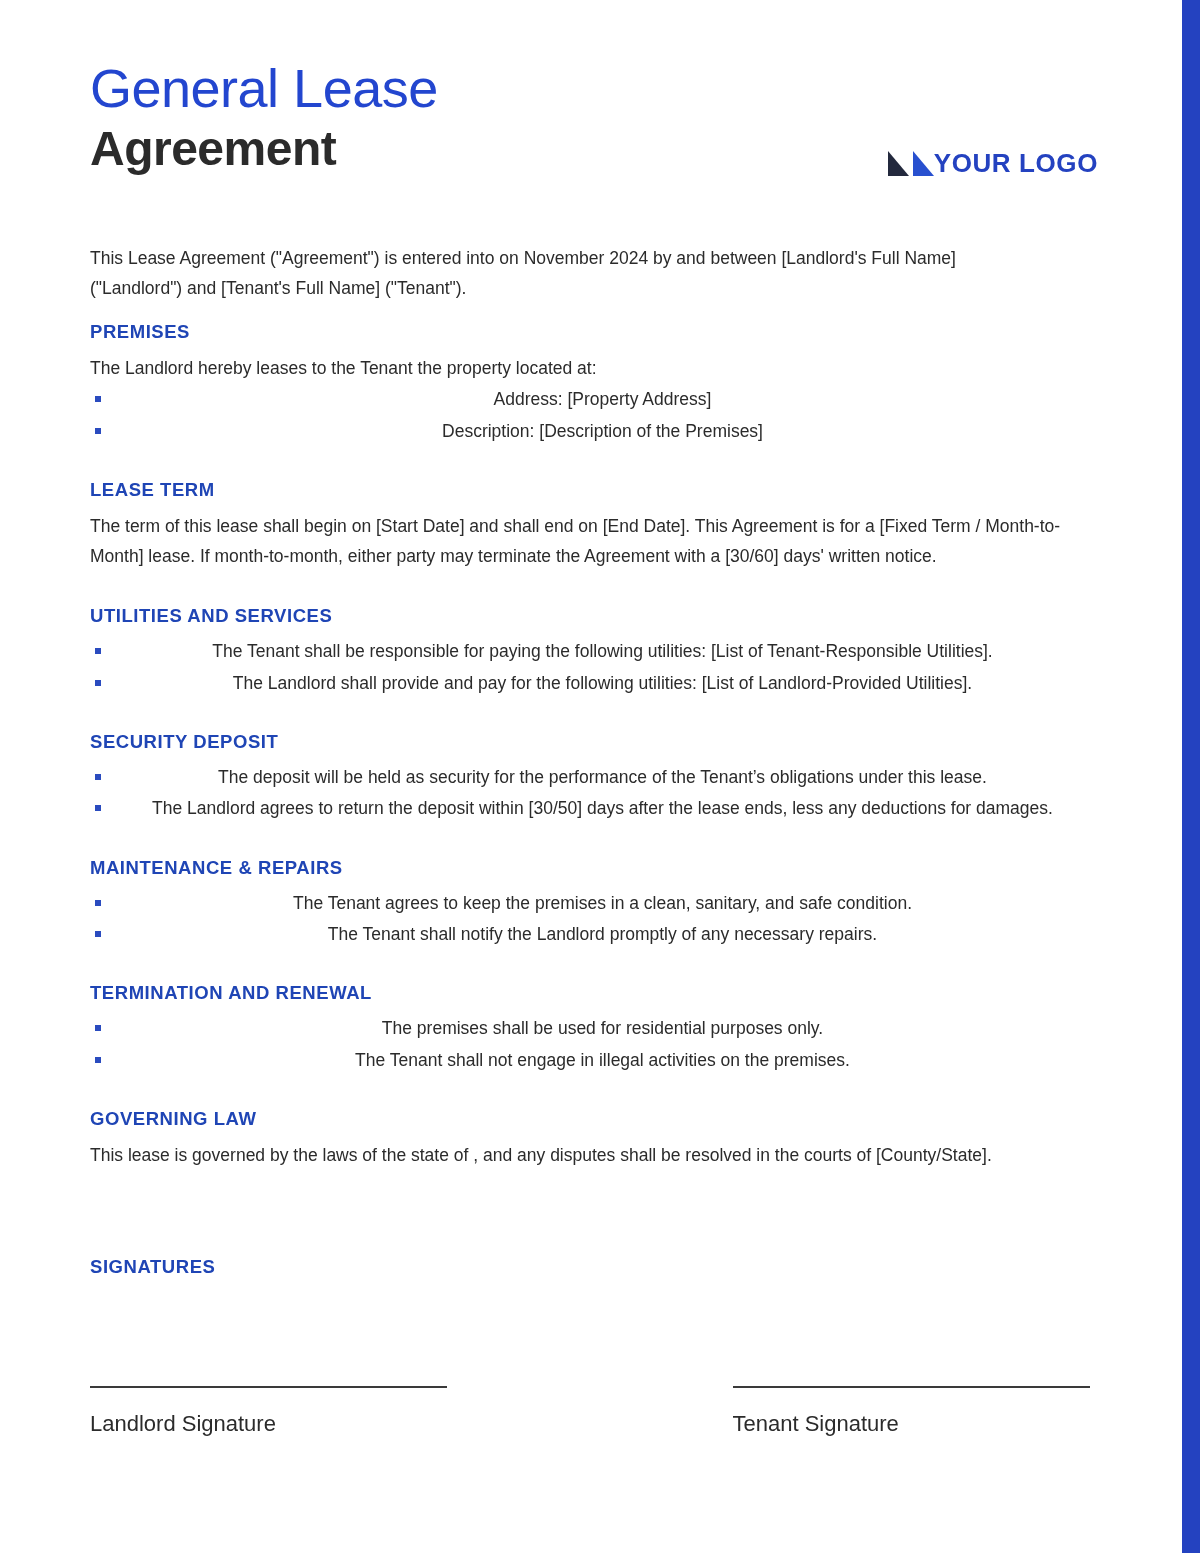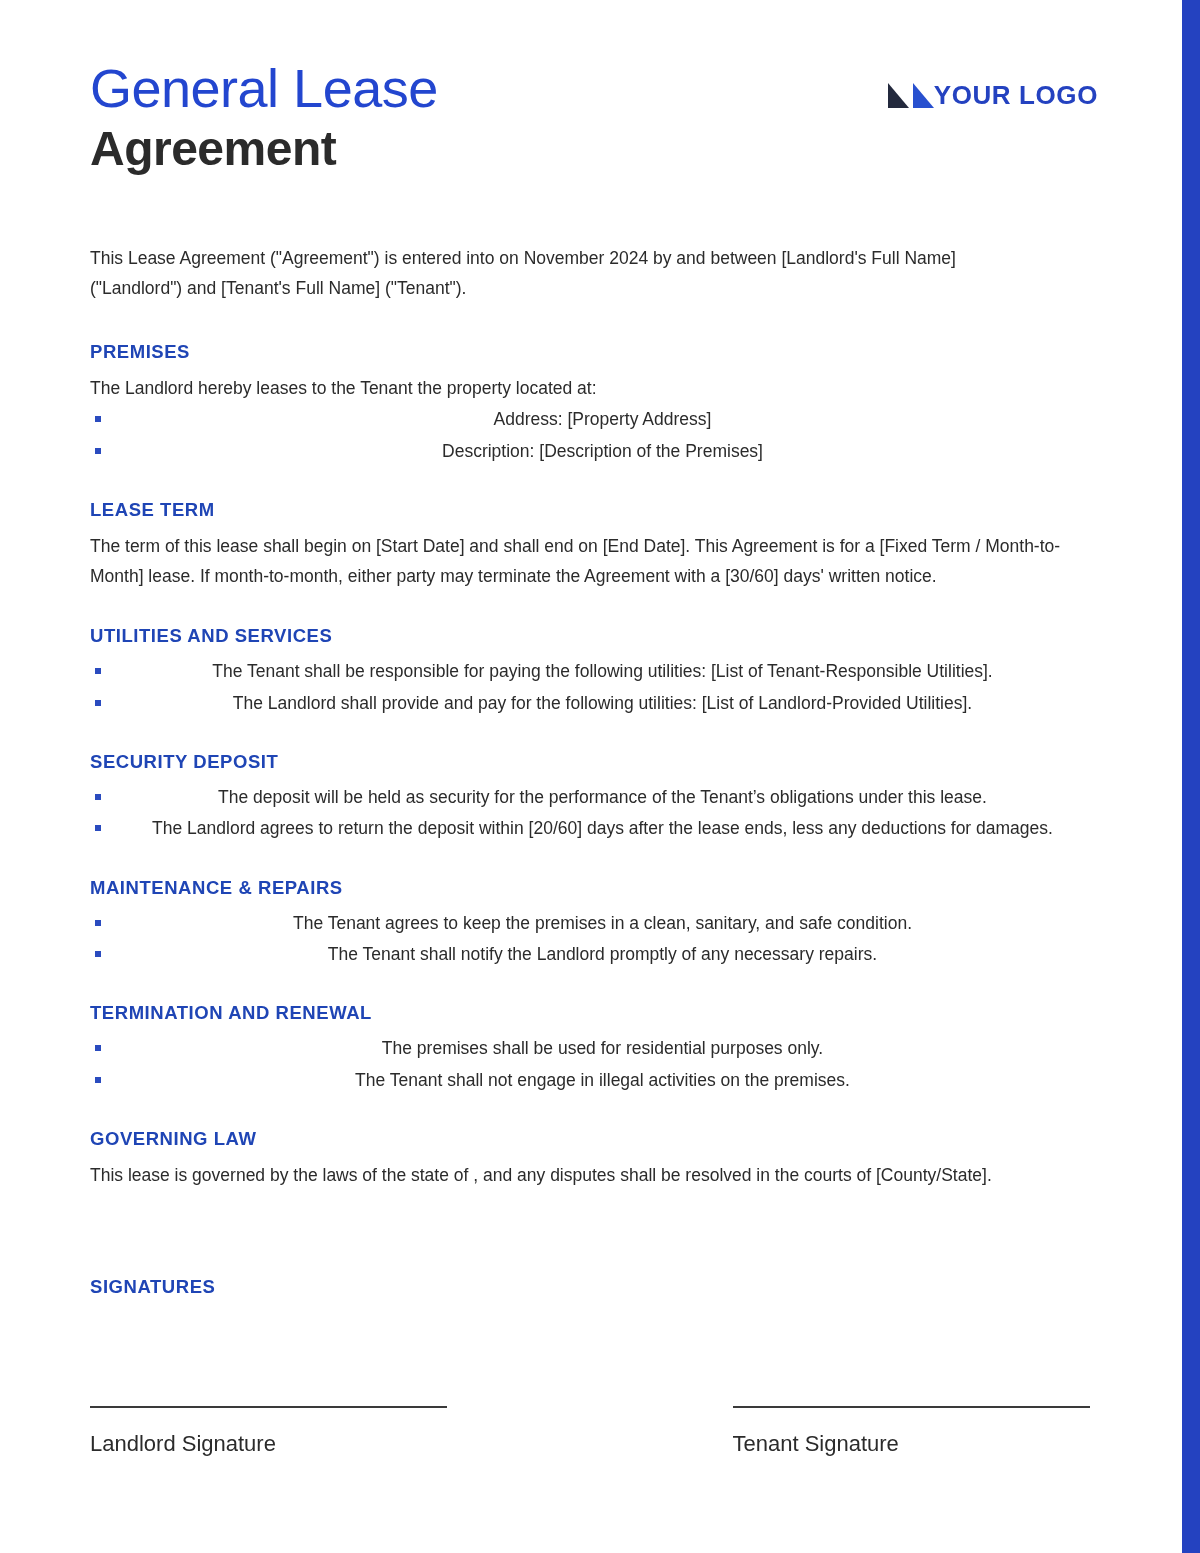--- a/index.html
+++ b/index.html
@@ -35,21 +35,21 @@
     width: 1182px;
     height: 1553px;
     padding: 0;
   }
 
   
   .header {
     position: relative;
     padding: 58px 72px 0 90px;
     display: flex;
-    align-items: flex-start;
+    align-items: flex-end;
     justify-content: space-between;
   }
 
   .title-block {
     line-height: 1.0;
   }
   .title-line1 {
     display: block;
     font-size: 54px;
     font-weight: 400;
@@ -101,21 +101,21 @@
     font-size: 17.5px;
     line-height: 1.72;
     color: #2b2b2b;
     max-width: 952px;
     margin: 0;
   }
 
   .section {
     margin-top: 34px;
   }
-  .section.first { margin-top: 38px; }
+  .section.first { margin-top: 18px; }
 
   .section-heading {
     font-size: 18.5px;
     font-weight: 700;
     color: #1f45b5;
     letter-spacing: 0.55px;
     margin: 0 0 10px 0;
     text-transform: uppercase;
   }
 
@@ -221,21 +221,21 @@
       <ul class="bullets">
         <li><span class="sq"></span><span>The Tenant shall be responsible for paying the following utilities: [List of Tenant-Responsible Utilities].</span></li>
         <li><span class="sq"></span><span>The Landlord shall provide and pay for the following utilities: [List of Landlord-Provided Utilities].</span></li>
       </ul>
     </div>
 
     <div class="section">
       <h2 class="section-heading">SECURITY DEPOSIT</h2>
       <ul class="bullets">
         <li><span class="sq"></span><span>The deposit will be held as security for the performance of the Tenant’s obligations under this lease.</span></li>
-        <li><span class="sq"></span><span>The Landlord agrees to return the deposit within [20/60] days after the lease ends, less any deductions for damages.</span></li>
+        <li><span class="sq"></span><span>The Landlord agrees to return the deposit within [30/50] days after the lease ends, less any deductions for damages.</span></li>
       </ul>
     </div>
 
     <div class="section">
       <h2 class="section-heading">MAINTENANCE &amp; REPAIRS</h2>
       <ul class="bullets">
         <li><span class="sq"></span><span>The Tenant agrees to keep the premises in a clean, sanitary, and safe condition.</span></li>
         <li><span class="sq"></span><span>The Tenant shall notify the Landlord promptly of any necessary repairs.</span></li>
       </ul>
     </div>

